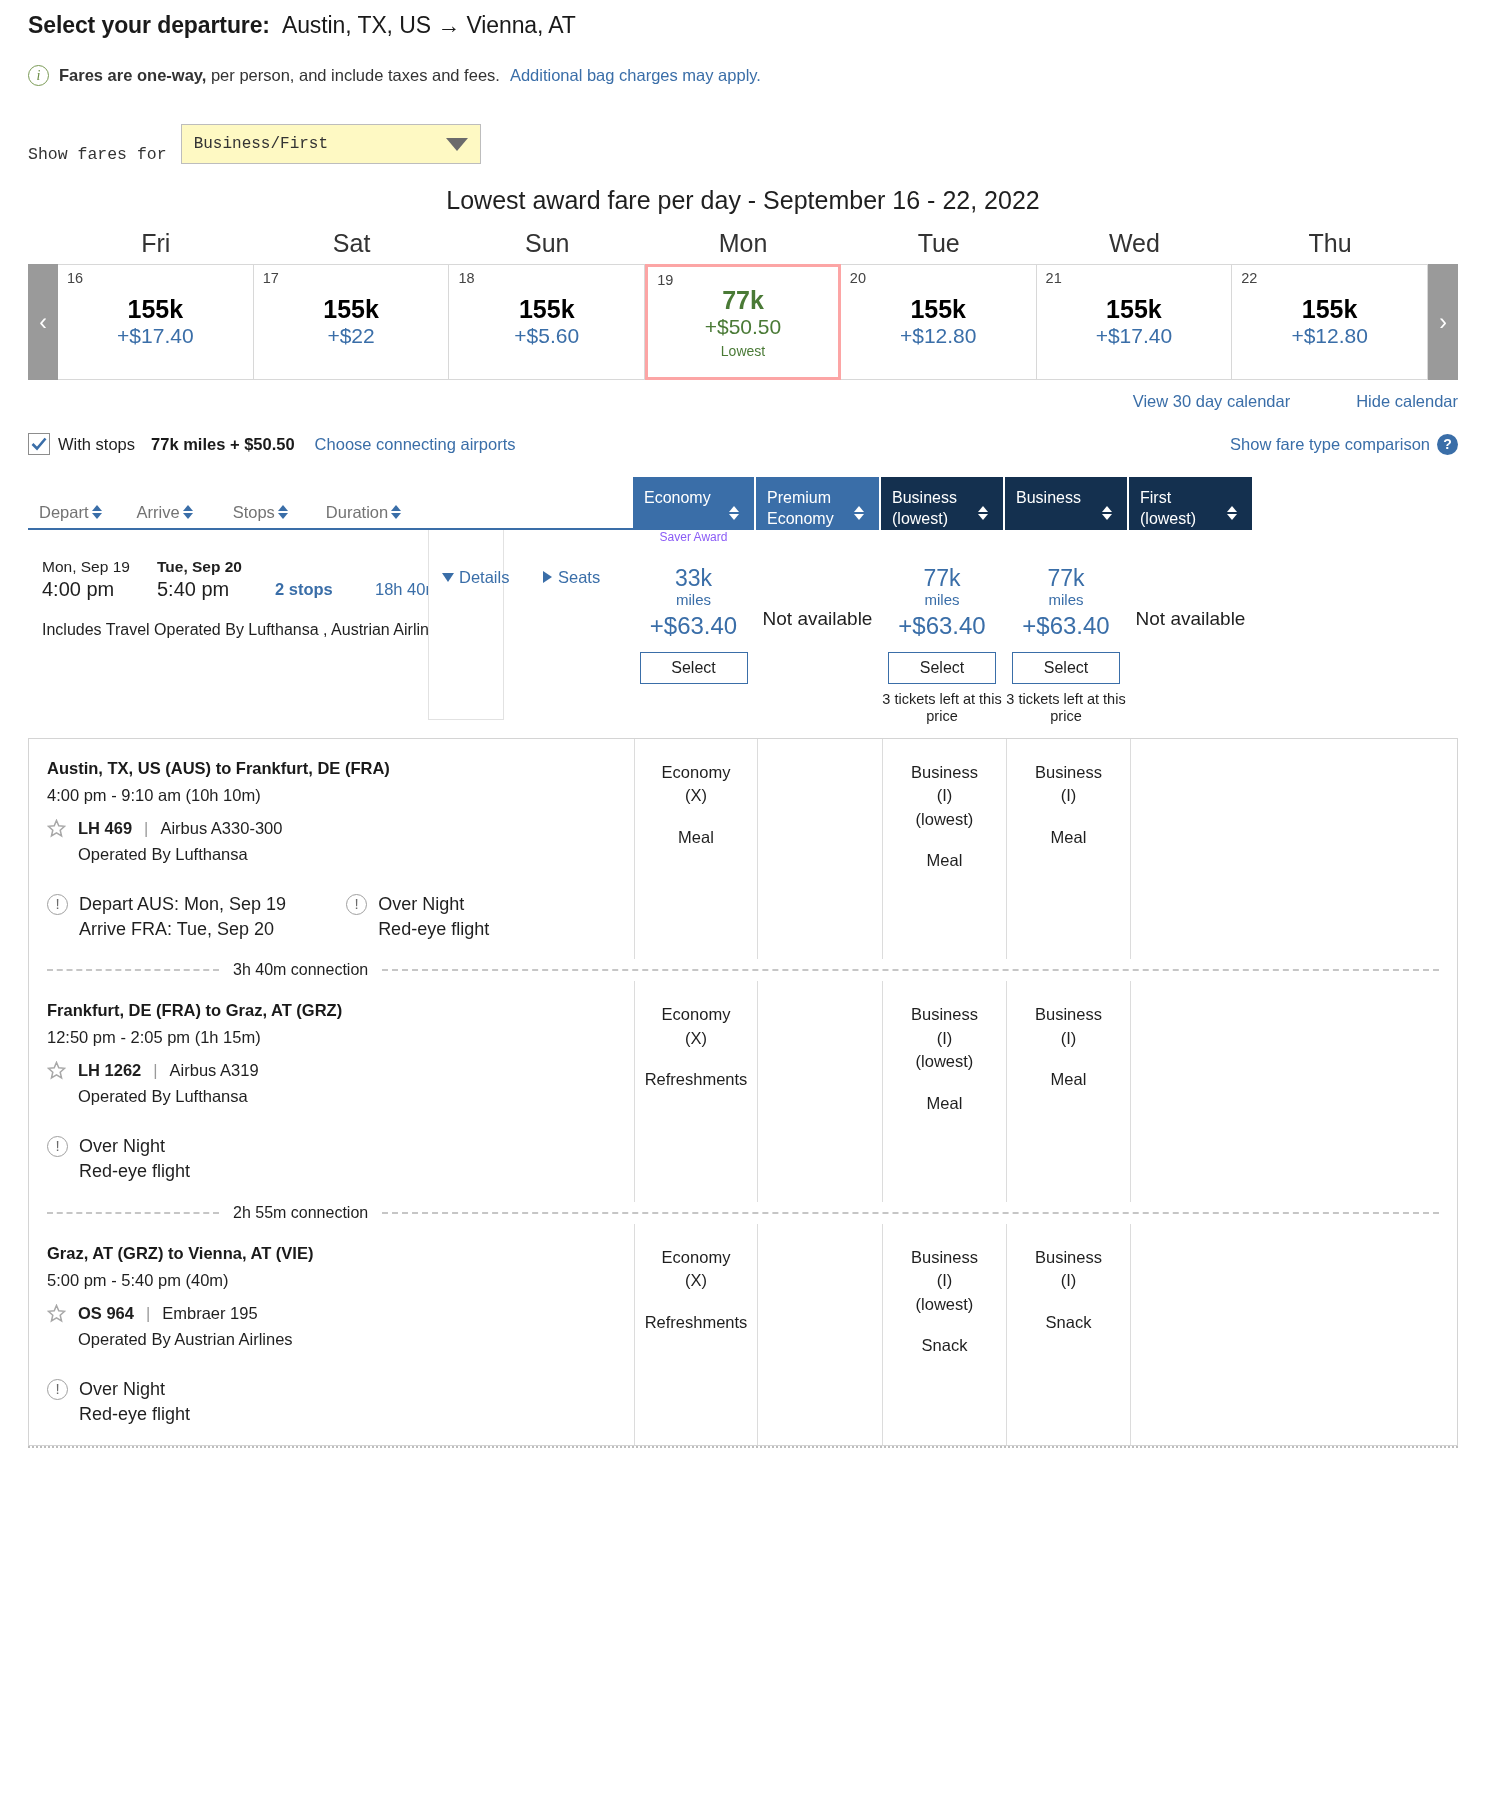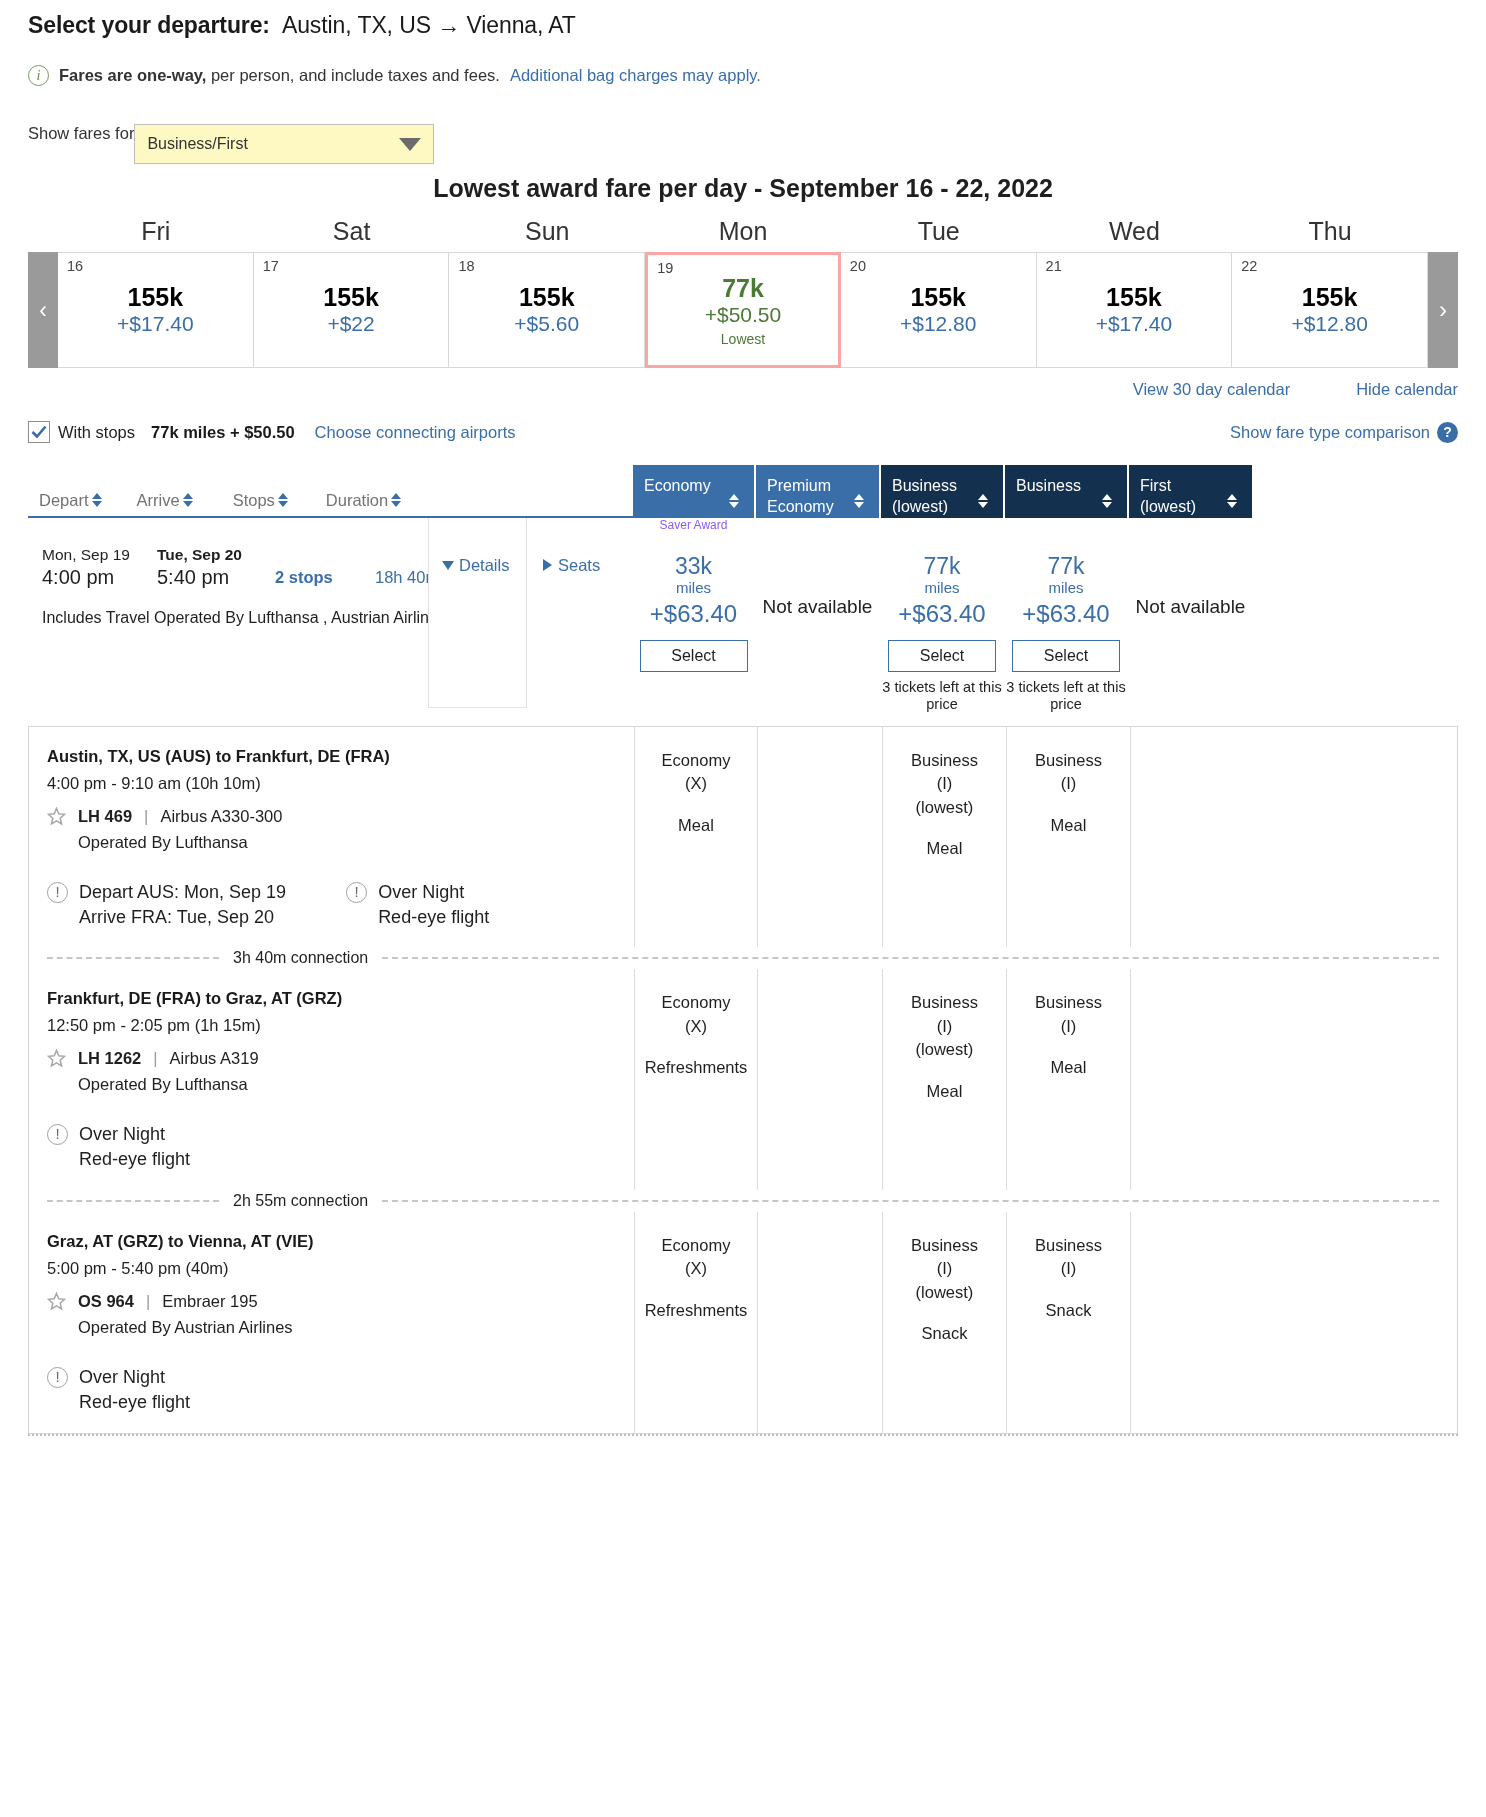--- a/index.html
+++ b/index.html
@@ -31,37 +31,37 @@
     border: 1.6px solid #7a9a55; color: #6b8c45;
     font-size: 14px; font-style: italic;
     display: inline-flex; align-items: center; justify-content: center;
     font-family: "Liberation Serif", serif; flex: none;
   }
   .fare-note b { font-weight: bold; }
   .link { color: #3a6ea8; text-decoration: none; cursor: pointer; }
 
   
   .showfares-row {
-    display: flex; align-items: flex-start; margin-top: 38px;
+    display: flex; align-items: flex-end; gap: 14px; margin-top: 38px; font-family: Liberation Mono, monospace;
   }
   .showfares-label { font-size: 16.5px; color: #333; }
   .select-box {
     width: 300px; height: 40px; border: 1px solid #bdbdbd; background: #fef9c3;
     display: flex; align-items: center; justify-content: space-between;
     padding: 0 12px; font-size: 16px; color: #333; cursor: pointer;
   }
   .chev-down {
     width: 0; height: 0; border-left: 11px solid transparent;
     border-right: 11px solid transparent; border-top: 13px solid #6b6b6b;
   }
 
   
   .cal-title {
     text-align: center; font-size: 25px; color: #1f1f1f;
-    margin-top: 10px; font-weight: bold;
+    margin-top: 22px; font-weight: normal;
   }
   .daynames {
     display: grid; grid-template-columns: 30px repeat(7, 1fr) 30px;
     margin-top: 14px;
   }
   .dayname {
     text-align: center; font-size: 25px; color: #333; font-weight: normal;
   }
   .calstrip {
     display: grid; grid-template-columns: 30px repeat(7, 1fr) 30px;
@@ -182,21 +182,21 @@
   .fl-stops {
     color: #3a6ea8; font-weight: bold; font-size: 16.5px;
     margin-top: 22px; width: 100px; cursor: pointer;
   }
   .fl-dur {
     color: #3a6ea8; font-size: 16.5px; margin-top: 22px; width: 130px;
   }
   .fl-ops { font-size: 16px; color: #1f1f1f; margin-top: 20px; }
 
   .details-btn-wrap {
-    position: absolute; left: 400px; top: 0; width: 99px;
+    position: absolute; left: 400px; top: 0; width: 76px;
     background: #fff; border: 1px solid #e2e2e2; border-top: none;
     height: 190px; z-index: 3;
   }
   .details-btn {
     display: inline-flex; align-items: center; gap: 5px;
     position: absolute; top: 38px; left: 13px;
     color: #3a6ea8; font-size: 16.5px; cursor: pointer; white-space: nowrap;
   }
   .tri-down { width:0;height:0;border-left:6px solid transparent;border-right:6px solid transparent;border-top:9px solid #3a6ea8; }
   .tri-right { width:0;height:0;border-top:6px solid transparent;border-bottom:6px solid transparent;border-left:9px solid #3a6ea8; }

